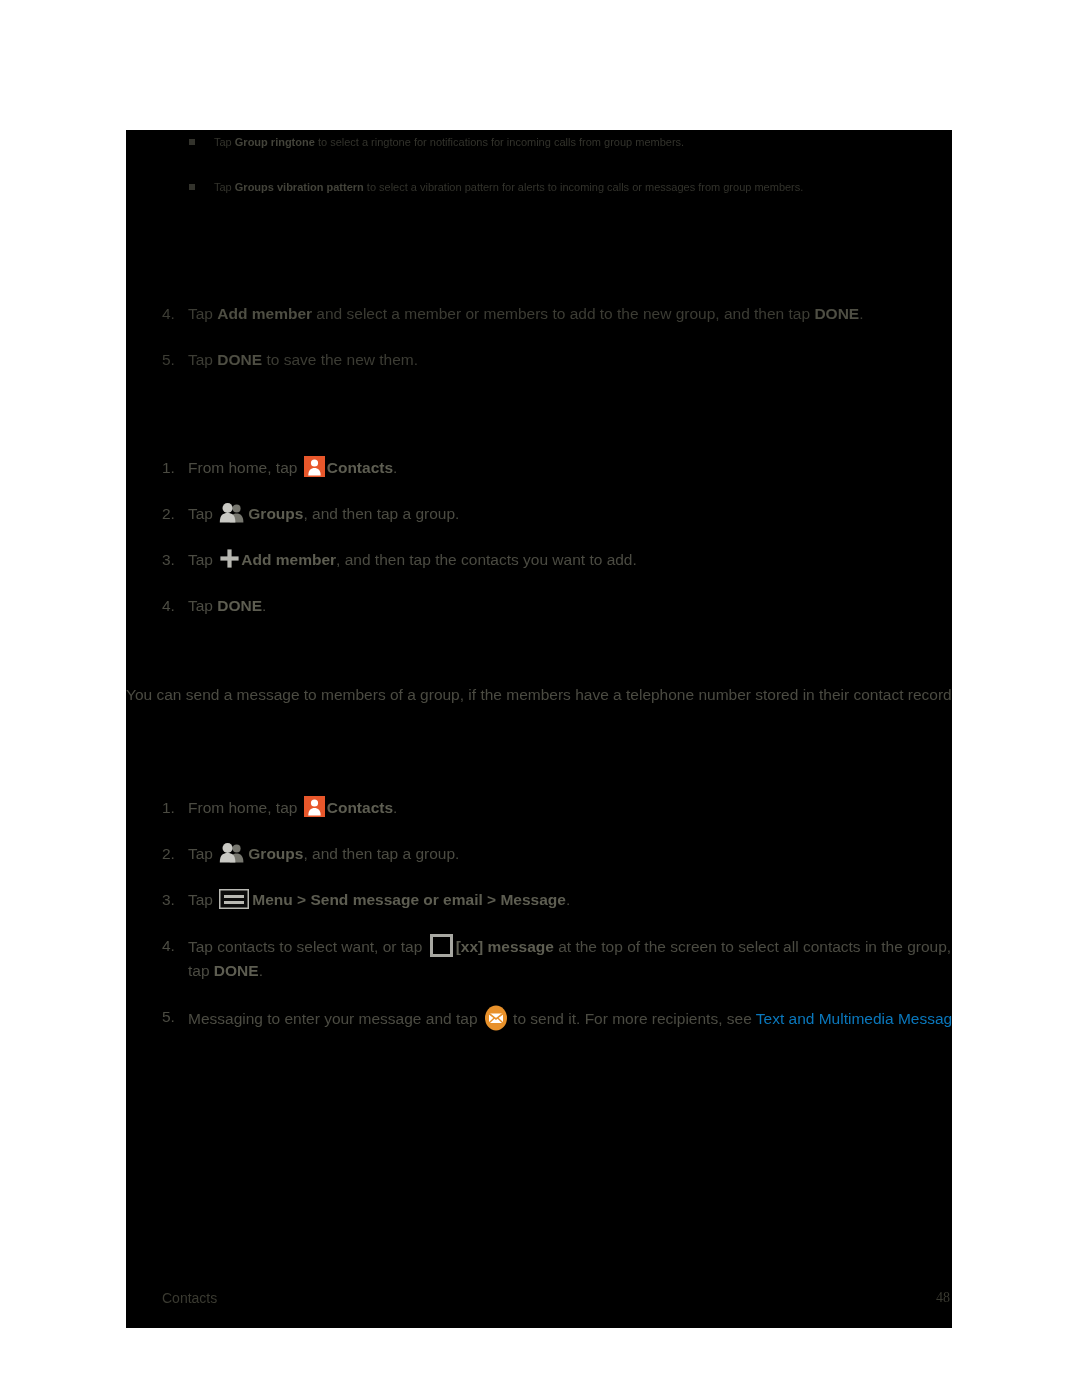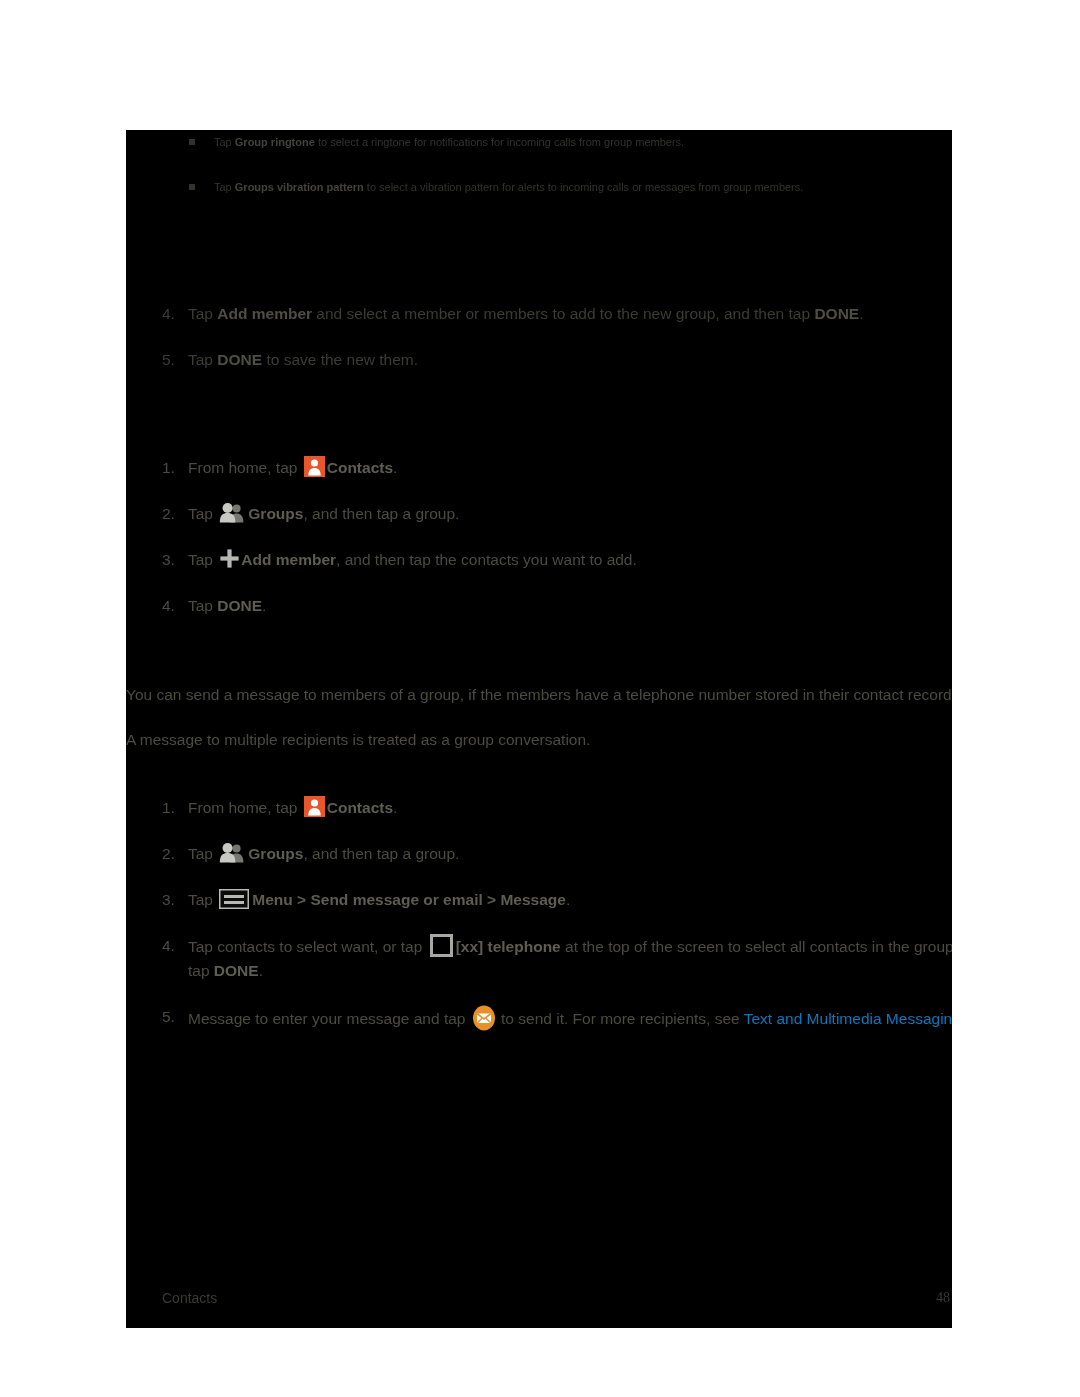--- a/index.html
+++ b/index.html
@@ -230,21 +230,20 @@
         <li class="step tone-bright">
           <span class="num">4.</span>
           <span>Tap </span><b>DONE</b><span>.</span>
         </li>
 
       </ol>
     </div>
 
     <div class="block" id="block-intro">
       <p class="para tone-bright">You can send a message to members of a group, if the members have a telephone number stored in their contact record.</p>
-      <p class="para tone-bright">A message to multiple recipients is treated as a group conversation.</p>
     </div>
 
     <div class="block" id="block-proc2">
       <ol class="steps">
 
         <li class="step tone-bright">
           <span class="num">1.</span>
           <span>From home, tap </span><span class="icon ic-contacts"><svg width="21" height="21" viewBox="0 0 21 21">
                 <circle cx="10.5" cy="7" r="3.6" fill="#ffffff"></circle>
                 <path d="M4.3 19.5 C4.3 13.8 7.0 11.9 10.5 11.9 C14.0 11.9 16.7 13.8 16.7 19.5 Z" fill="#ffffff"></path>
@@ -267,26 +266,26 @@
                 <rect x="0.5" y="0.5" width="29" height="19" fill="#0b0b0b" stroke="#b9b9b3" stroke-width="2"></rect>
                 <rect x="5" y="6" width="20" height="3" fill="#b9b9b3"></rect>
                 <rect x="5" y="12" width="20" height="3" fill="#b9b9b3"></rect>
               </svg></span><b>Menu &gt; Send message or email &gt; Message</b><span>.</span>
         </li>
 
         <li class="step tone-bright">
           <span class="num">4.</span>
           <span>Tap contacts to select want, or tap </span><span class="icon ic-checkbox"><svg width="23" height="23" viewBox="0 0 23 23">
                 <rect x="1.5" y="1.5" width="20" height="20" fill="#000000" stroke="#a8a8a2" stroke-width="3"></rect>
-              </svg></span><b>[xx] telephone</b><span> at the top of the screen to select all contacts in the group, and then tap </span><b>DONE</b><span>.</span>
+              </svg></span><b>[xx] message</b><span> at the top of the screen to select all contacts in the group, and then tap </span><b>DONE</b><span>.</span>
         </li>
 
         <li class="step tone-bright">
           <span class="num">5.</span>
-          <span>Message to enter your message and tap </span><span class="icon ic-send"><svg width="24" height="26" viewBox="0 0 24 26">
+          <span>Messaging to enter your message and tap </span><span class="icon ic-send"><svg width="24" height="26" viewBox="0 0 24 26">
                 <ellipse cx="12" cy="13" rx="11" ry="12.5" fill="#e8912b"></ellipse>
                 <rect x="5" y="8.5" width="14" height="9.5" fill="#ffffff"></rect>
                 <path d="M5 8.5 L12 14 L19 8.5" fill="none" stroke="#e8912b" stroke-width="1.6"></path>
                 <path d="M5 18 L10.5 12.8 M19 18 L13.5 12.8" stroke="#e8912b" stroke-width="1.4" fill="none"></path>
               </svg></span><span> to send it. For more recipients, see </span><span class="doclink">Text and Multimedia Messaging</span>
         </li>
 
       </ol>
     </div>
 

